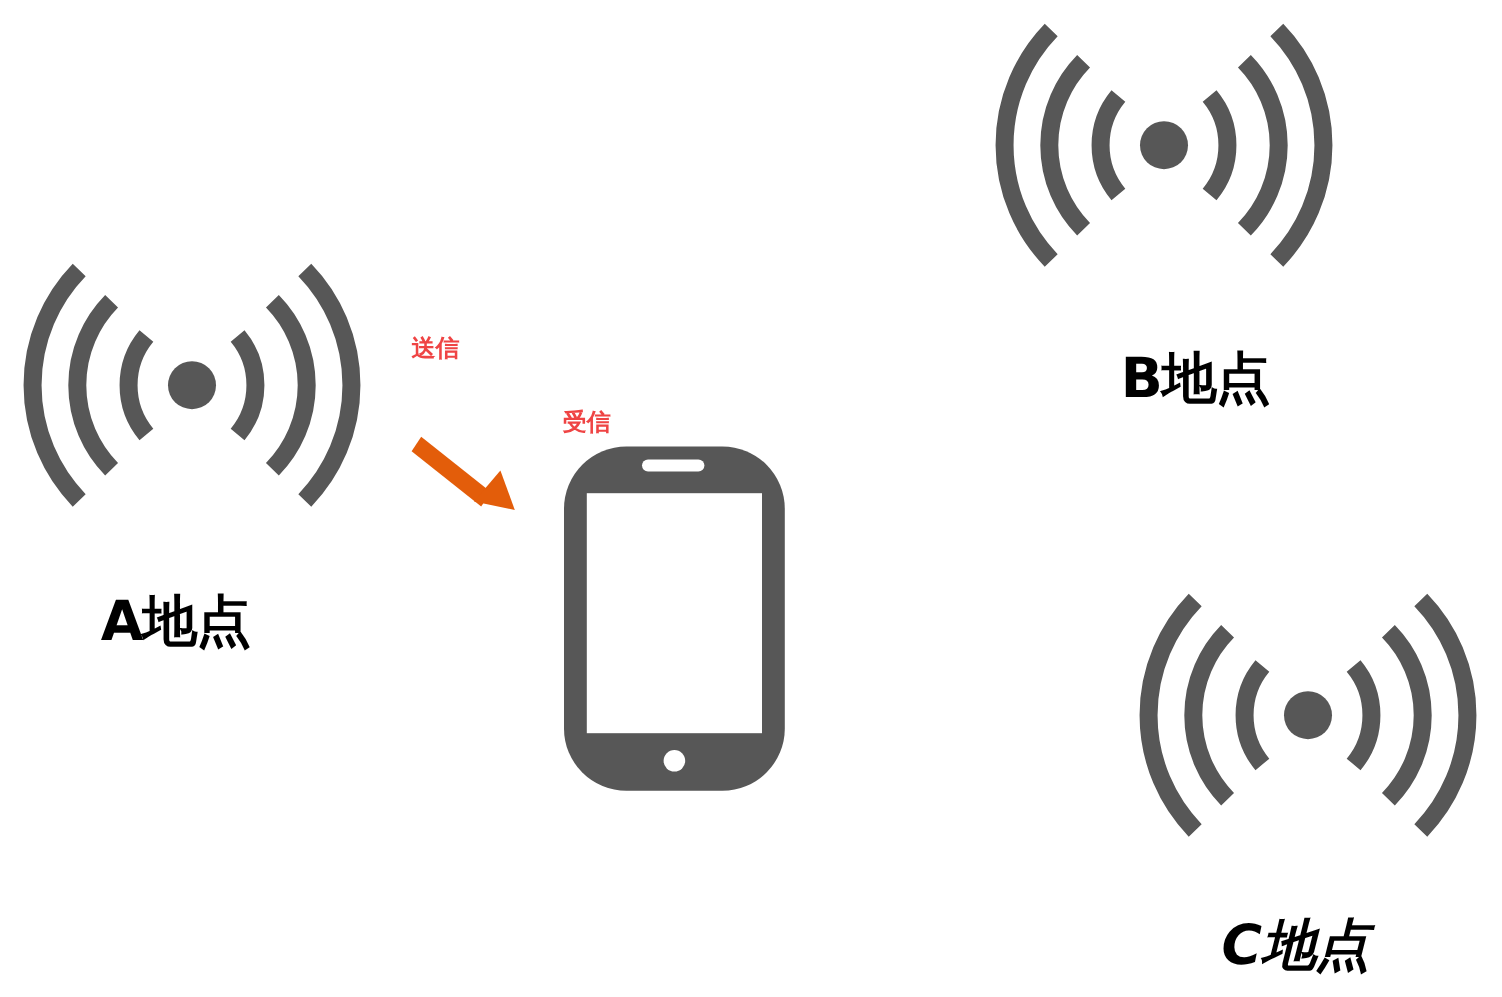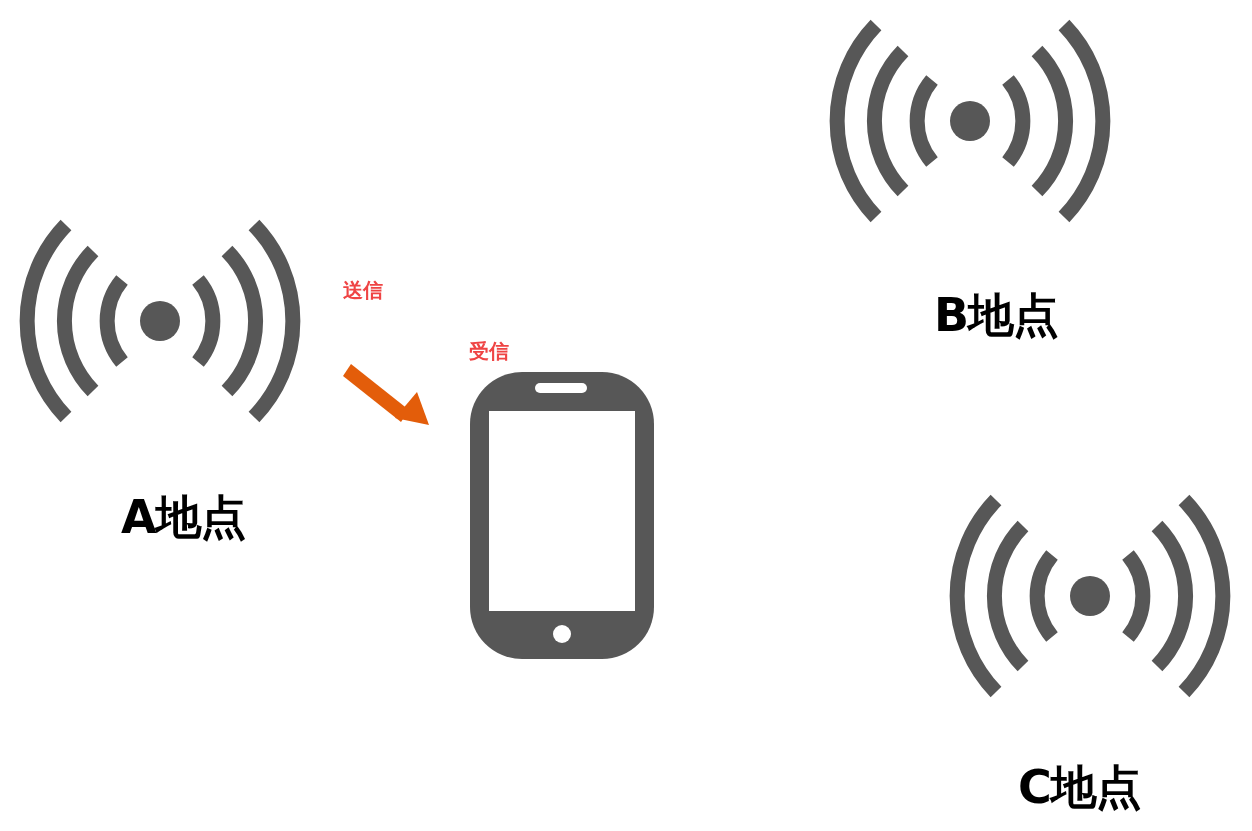--- a/index.html
+++ b/index.html
@@ -71,23 +71,23 @@
     <path d="M112 69 A64 64 0 0 0 112 151"></path>
     <path d="M188 69 A64 64 0 0 1 188 151"></path>
     <path d="M83 40 A100 100 0 0 0 83 180"></path>
     <path d="M217 40 A100 100 0 0 1 217 180"></path>
     <path d="M56 14 A138 138 0 0 0 56 206"></path>
     <path d="M244 14 A138 138 0 0 1 244 206"></path>
   </g>
   <circle cx="150" cy="110" r="20" fill="#575757"></circle>
 </svg>
 
-<div class="station-label" style="left:84px; top:494px;margin-left:37px;">A地点</div>
+<div class="station-label" style="left:84px; top:494px;">A地点</div>
 <div class="station-label" style="left:898px; top:292px;margin-left:36px;">B地点</div>
-<div class="station-label" style="left:1018px; top:764px;">C地点</div>
+<div class="station-label" style="left:1018px; top:764px;font-style:italic;">C地点</div>
 
 <div class="flow-label" style="left:314px; top:280px;">送信</div>
 <div class="flow-label" style="left:440px; top:341px;">受信</div>
 
 <svg class="arrow" style="left:335px; top:360px;" width="100" height="70" viewBox="0 0 100 70">
   <g fill="#e35d0a">
     <polygon points="8,4 16,-8 74,38 66,50" transform="translate(0,12)"></polygon>
     <polygon points="60,58 94,65 82,32"></polygon>
   </g>
 </svg>

